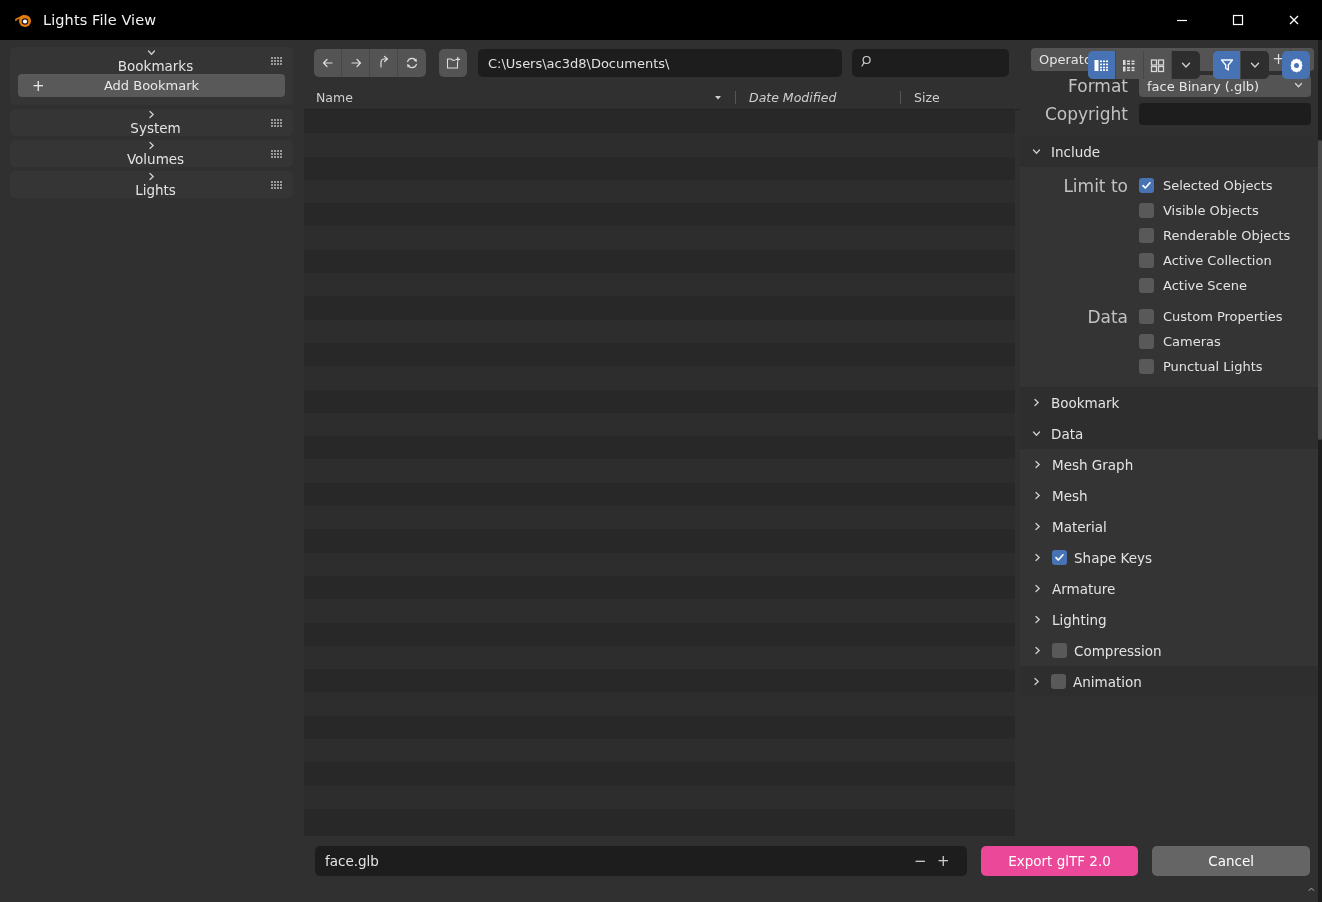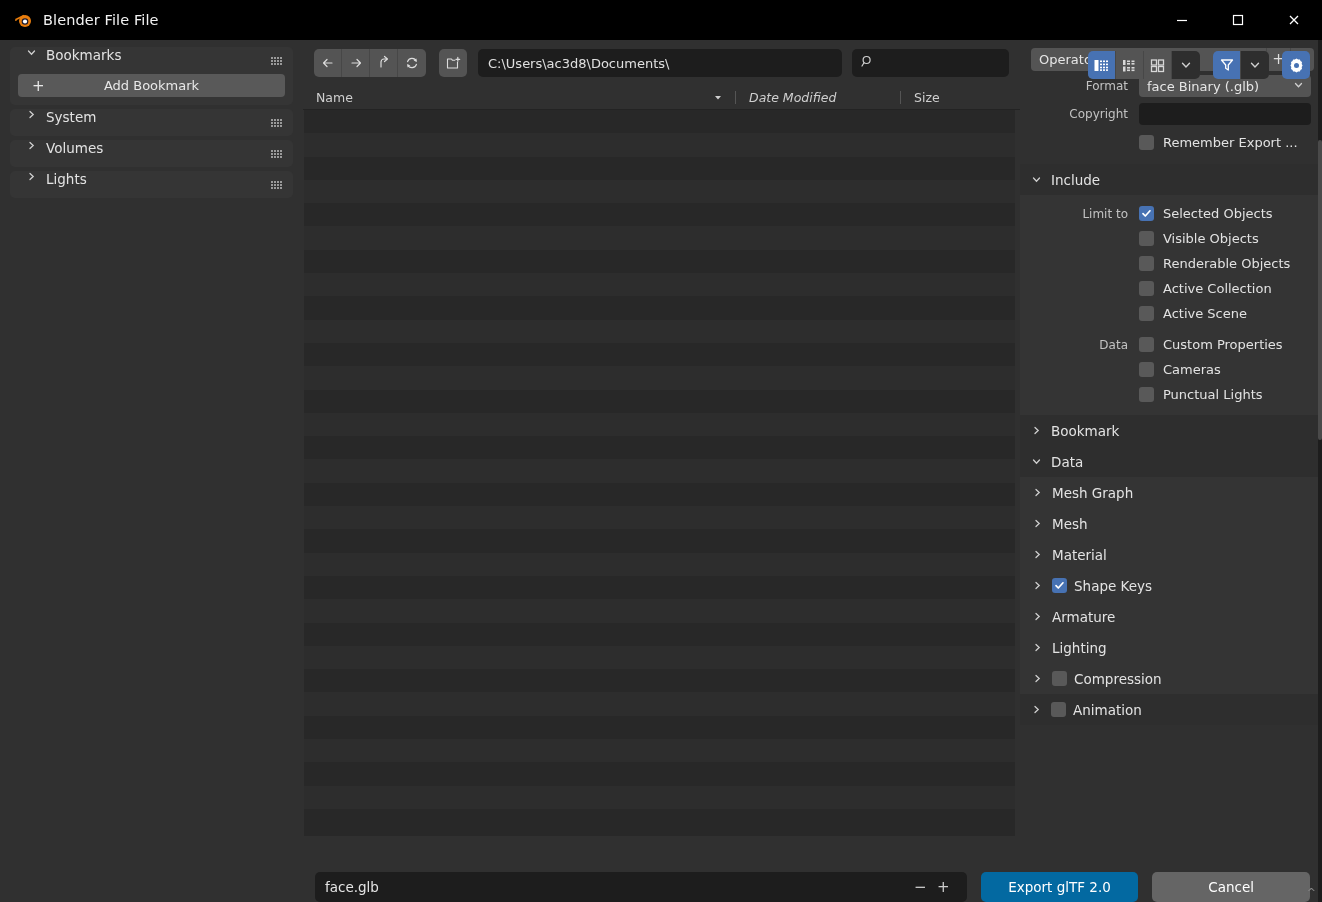--- a/index.html
+++ b/index.html
@@ -45,23 +45,24 @@
     background: #303030;
     padding: 7px 10px 0 10px;
   }
   .panel {
     background: #353535;
     border-radius: 5px;
     margin-bottom: 4px;
   }
   .panel-head {
     height: 27px;
-    display: flex; align-items: flex-start;
+    display: flex; align-items: center;
     padding: 0 8px 0 16px;
     position: relative;
+    flex-direction: column;
   }
   .panel-head .tri {
     margin-right: 9px; display: flex; align-items: center;
   }
   .panel-title {
     color: #e3e3e3; font-size: 13.5px;
   }
   .grip {
     position: absolute; right: 11px; top: 50%; transform: translateY(-50%);
     width: 11px; height: 8px;
@@ -141,21 +142,21 @@
     width: 711px;
   }
   .frow { height: 23.3px; }
   .frow.alt { background: #2d2d2d; }
 
   
   .bottombar {
     position: absolute; left: 303px; bottom: 0;
     width: 1019px; height: 56px;
     background: #303030;
-    display: flex; align-items: flex-end;
+    display: flex; align-items: flex-start;
     padding: 0 12px;
   }
   .namefield {
     width: 653px; height: 30px;
     background: #1d1d1d; border-radius: 5px;
     display: flex; align-items: center;
     padding: 0 10px;
     color: #e4e4e4; font-size: 13.5px;
     position: relative;
   }
@@ -164,21 +165,21 @@
     color: #cccccc; font-size: 15px; line-height: 1;
   }
   .nf-minus { right: 40px; }
   .nf-plus { right: 17px; }
   .big-btn {
     height: 30px; border-radius: 5px;
     display: flex; align-items: center; justify-content: center;
     font-size: 13.5px; color: #ffffff;
   }
   .btn-export {
-    width: 158px; margin-left: 14px; background: #0369a1;
+    width: 158px; margin-left: 14px; background: #ec4899;
   }
   .btn-cancel {
     width: 158px; margin-left: 14px; background: #656565;
   }
 
   
   .props {
     position: absolute; right: 0; top: 40px;
     width: 302px; height: 806px;
     background: #303030;
@@ -204,21 +205,21 @@
     color: #ddd; font-size: 15px; line-height: 1;
   }
   .mini-btn.last { border-radius: 0 4px 4px 0; }
 
   .prow {
     display: flex; align-items: center;
     height: 28px; padding-left: 11px; padding-right: 11px;
   }
   .plabel {
     width: 108px; text-align: right; padding-right: 11px;
-    color: #c2c2c2; font-size: 12px; flex: none;
+    color: #c2c2c2; font-size: 17px; flex: none;
   }
   .pctrl { flex: 1; }
   .dropdown {
     height: 22px; background: #545454; border-radius: 4px;
     display: flex; align-items: center; padding: 0 8px;
     color: #e6e6e6; font-size: 13px; position: relative;
   }
   .dropdown .chev { position: absolute; right: 7px; top: 50%; transform: translateY(-50%); }
   .textinput {
     height: 22px; background: #1d1d1d; border-radius: 4px;
@@ -269,21 +270,21 @@
   <div class="titlebar">
     <div class="tb-logo">
       <svg width="22" height="22" viewBox="0 0 22 22">
         <path d="M4 10.5 L12 6.5" stroke="#e87d0d" stroke-width="1.6" fill="none"></path>
         <path d="M3.5 9.5 L5 11.5 L3 12 Z" fill="#e87d0d"></path>
         <circle cx="13" cy="12" r="6" fill="#e87d0d"></circle>
         <circle cx="13" cy="12.5" r="3.3" fill="#1a1a2e"></circle>
         <circle cx="13" cy="12.5" r="2.1" fill="#ffffff"></circle>
       </svg>
     </div>
-    <span class="tb-title">Blender File File</span>
+    <span class="tb-title">Lights File View</span>
     <div class="tb-spacer"></div>
     <div class="win-btn">
       <svg width="14" height="14" viewBox="0 0 14 14">
           <path d="M2 7.5 H12" stroke="#ffffff" stroke-width="1.2"></path>
         </svg>
     </div>
     <div class="win-btn">
       <svg width="14" height="14" viewBox="0 0 14 14">
           <rect x="2.5" y="2.5" width="9" height="9" stroke="#ffffff" stroke-width="1.2" fill="none"></rect>
         </svg>
@@ -538,27 +539,20 @@
       </div>
     </div>
 
     <div class="prow">
       <div class="plabel">Copyright</div>
       <div class="pctrl">
         <div class="textinput"></div>
       </div>
     </div>
 
-    <div class="prow">
-      <div class="plabel"></div>
-      <div class="pctrl" style="display:flex;align-items:center;">
-        <span class="cb"></span>
-        <span class="cb-label">Remember Export ...</span>
-      </div>
-    </div>
 
     <div style="height:8px"></div>
 
     <div class="section-head band-dark">
       <span class="tri">
         <svg width="11" height="11" viewBox="0 0 11 11">
             <path d="M2.5 4 L5.5 7.2 L8.5 4" stroke="#cfcfcf" stroke-width="1.3" fill="none" stroke-linecap="round"></path>
           </svg>
       </span>
       <span>Include</span>

